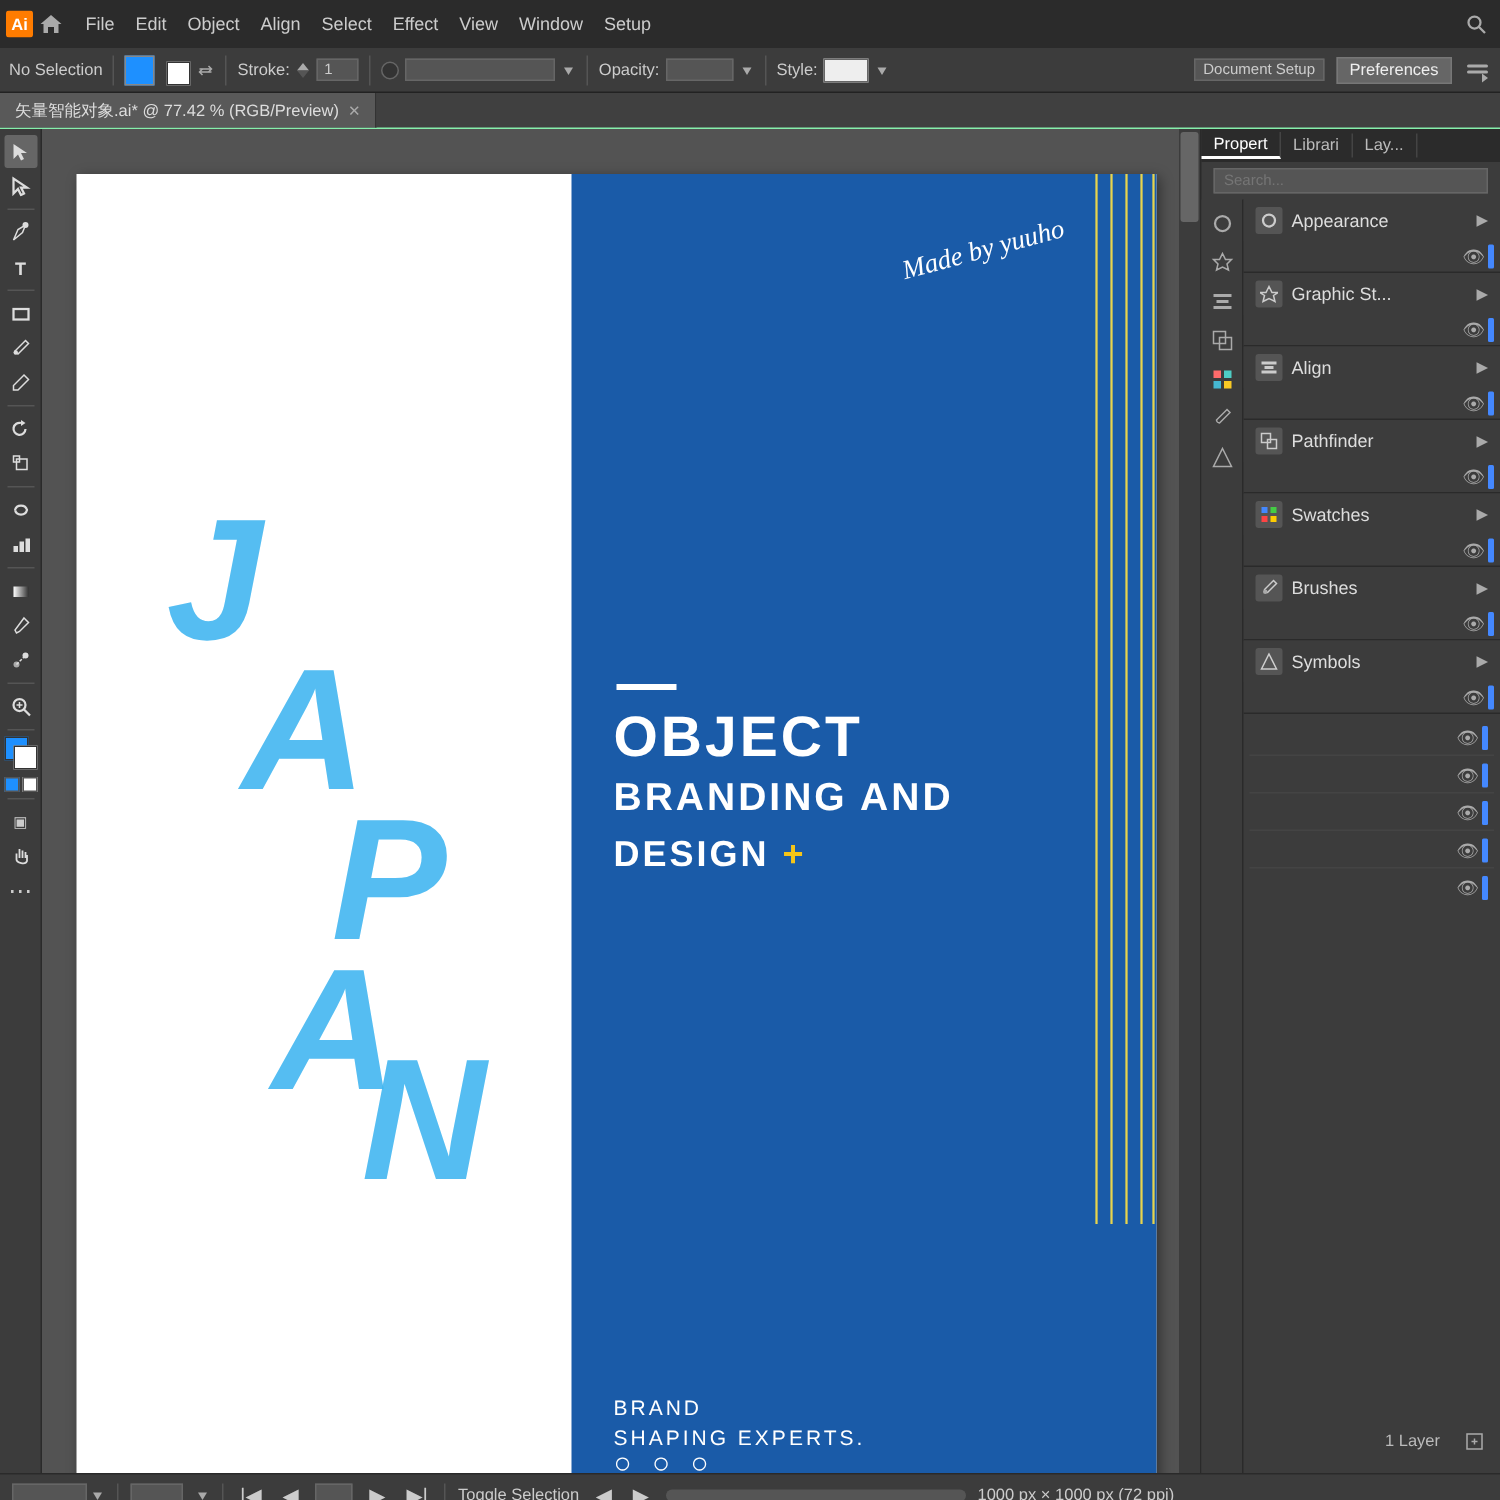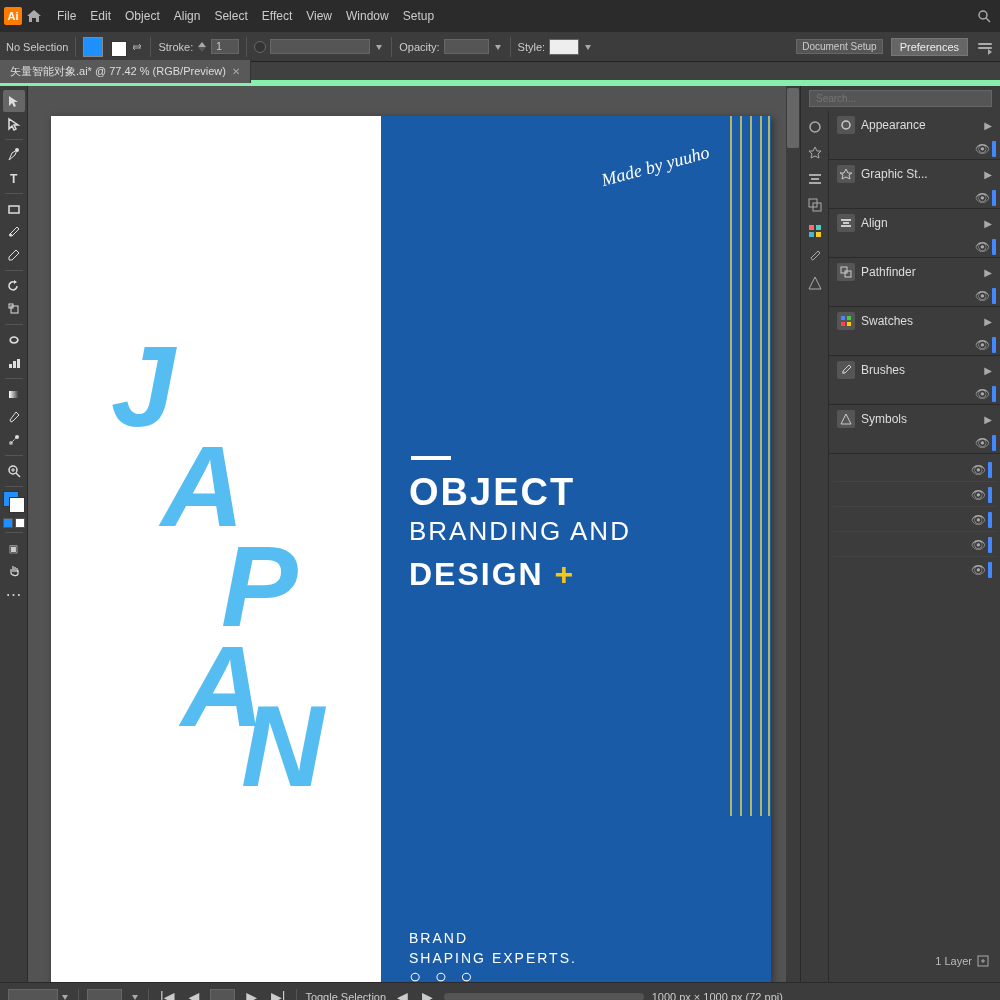--- a/index.html
+++ b/index.html
@@ -64,21 +64,21 @@
       cursor: pointer;
       margin-left: 4px;
     }
 
     
     #tab-bar {
       height: 24px;
       background: #404040;
       display: flex;
       align-items: center;
-      border-bottom: 6px solid #86efac;
+      border-bottom: 1px solid #86efac;
     }
     .file-tab {
       background: #595959;
       color: #ddd;
       font-size: 11px;
       padding: 4px 10px;
       border-right: 1px solid #333;
       display: flex;
       align-items: center;
       gap: 6px;
@@ -347,30 +347,30 @@
       font-weight: 900;
       font-family: Arial, sans-serif;
       letter-spacing: 2px;
     }
     .design-subtitle {
       position: absolute;
       top: 400px;
       left: 28px;
       color: white;
       font-size: 26px;
-      font-weight: 400;
+      font-weight: 700;
       font-family: Arial, sans-serif;
       letter-spacing: 2px;
     }
     .design-subtitle2 {
       position: absolute;
       top: 440px;
       left: 28px;
       color: white;
-      font-size: 32px;
+      font-size: 24px;
       font-weight: 700;
       font-family: Arial, sans-serif;
       letter-spacing: 2px;
     }
     .design-plus {
       color: #f5c518;
     }
     .design-brand {
       position: absolute;
       bottom: 70px;
@@ -661,20 +661,25 @@
 
           <div class="design-dots">○ ○ ○</div>
         </div>
 
       </div>
     </div>
   </div>
 
   <div id="right-panel">
 
+    <div id="panel-tabs">
+      <span class="panel-tab active">Propert</span>
+      <span class="panel-tab">Librari</span>
+      <span class="panel-tab">Lay...</span>
+    </div>
 
     <input class="panel-search" type="text" placeholder="Search..." style="">
 
     <div id="properties-panel">
       <div id="panel-icons">
 
         <div class="panel-icon-btn">
           <svg width="16" height="16" viewBox="0 0 16 16">
               <circle cx="8" cy="8" r="5" stroke="#aaa" stroke-width="1.5" fill="none"></circle>
             </svg>
@@ -854,21 +859,21 @@
           <div class="eye-row" style="border-bottom:1px solid #444;padding-bottom:3px;margin-bottom:3px;">
             <span class="eye-icon">👁</span>
             <div class="blue-bar"></div>
           </div>
           <div class="eye-row">
             <span class="eye-icon">👁</span>
             <div class="blue-bar"></div>
           </div>
         </div>
 
-        <div style="position:absolute;bottom:32px;right:10px;color:#bbb;font-size:11px;display:flex;align-items:center;gap:4px">
+        <div style="position:absolute;bottom:32px;right:10px;color:#bbb;font-size:11px;display:flex;align-items:center;gap:16px">
           <span>1 Layer</span>
           <svg width="14" height="14" viewBox="0 0 14 14" style="cursor:pointer">
             <rect x="2" y="2" width="10" height="10" stroke="#aaa" stroke-width="1" fill="none"></rect>
             <line x1="7" y1="5" x2="7" y2="9" stroke="#aaa" stroke-width="1"></line>
             <line x1="5" y1="7" x2="9" y2="7" stroke="#aaa" stroke-width="1"></line>
           </svg>
         </div>
       </div>
     </div>
   </div>

